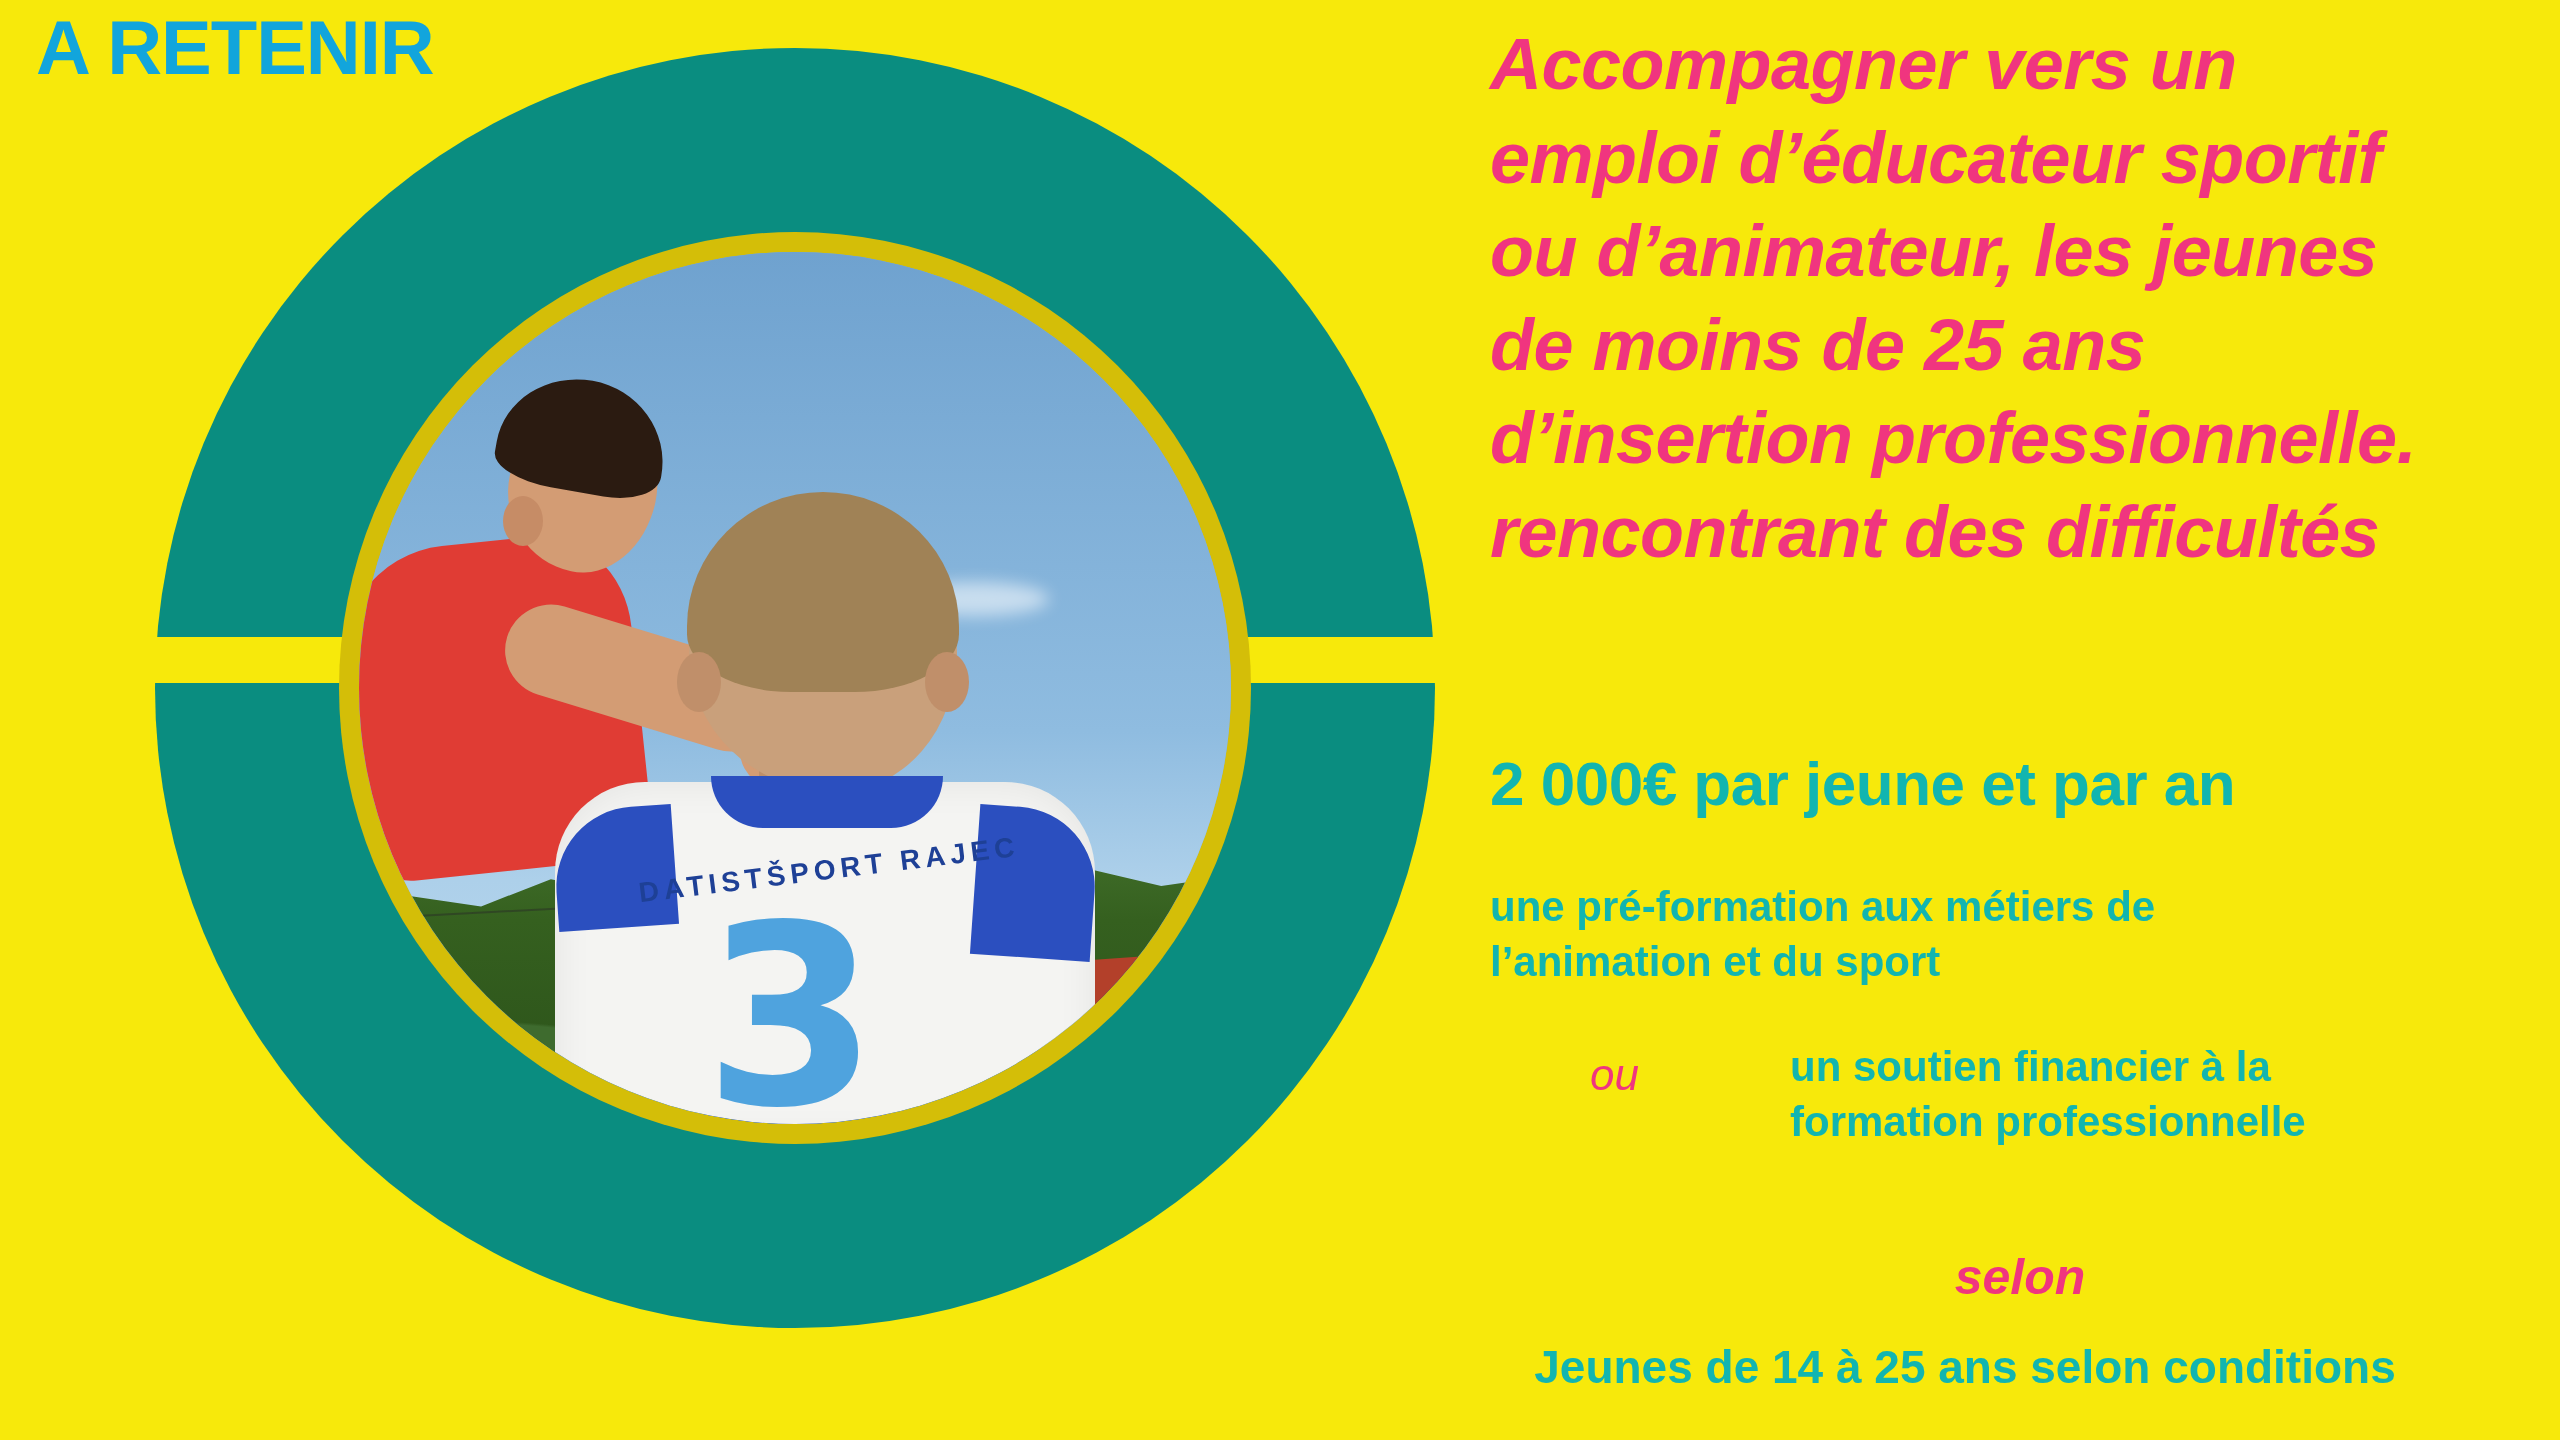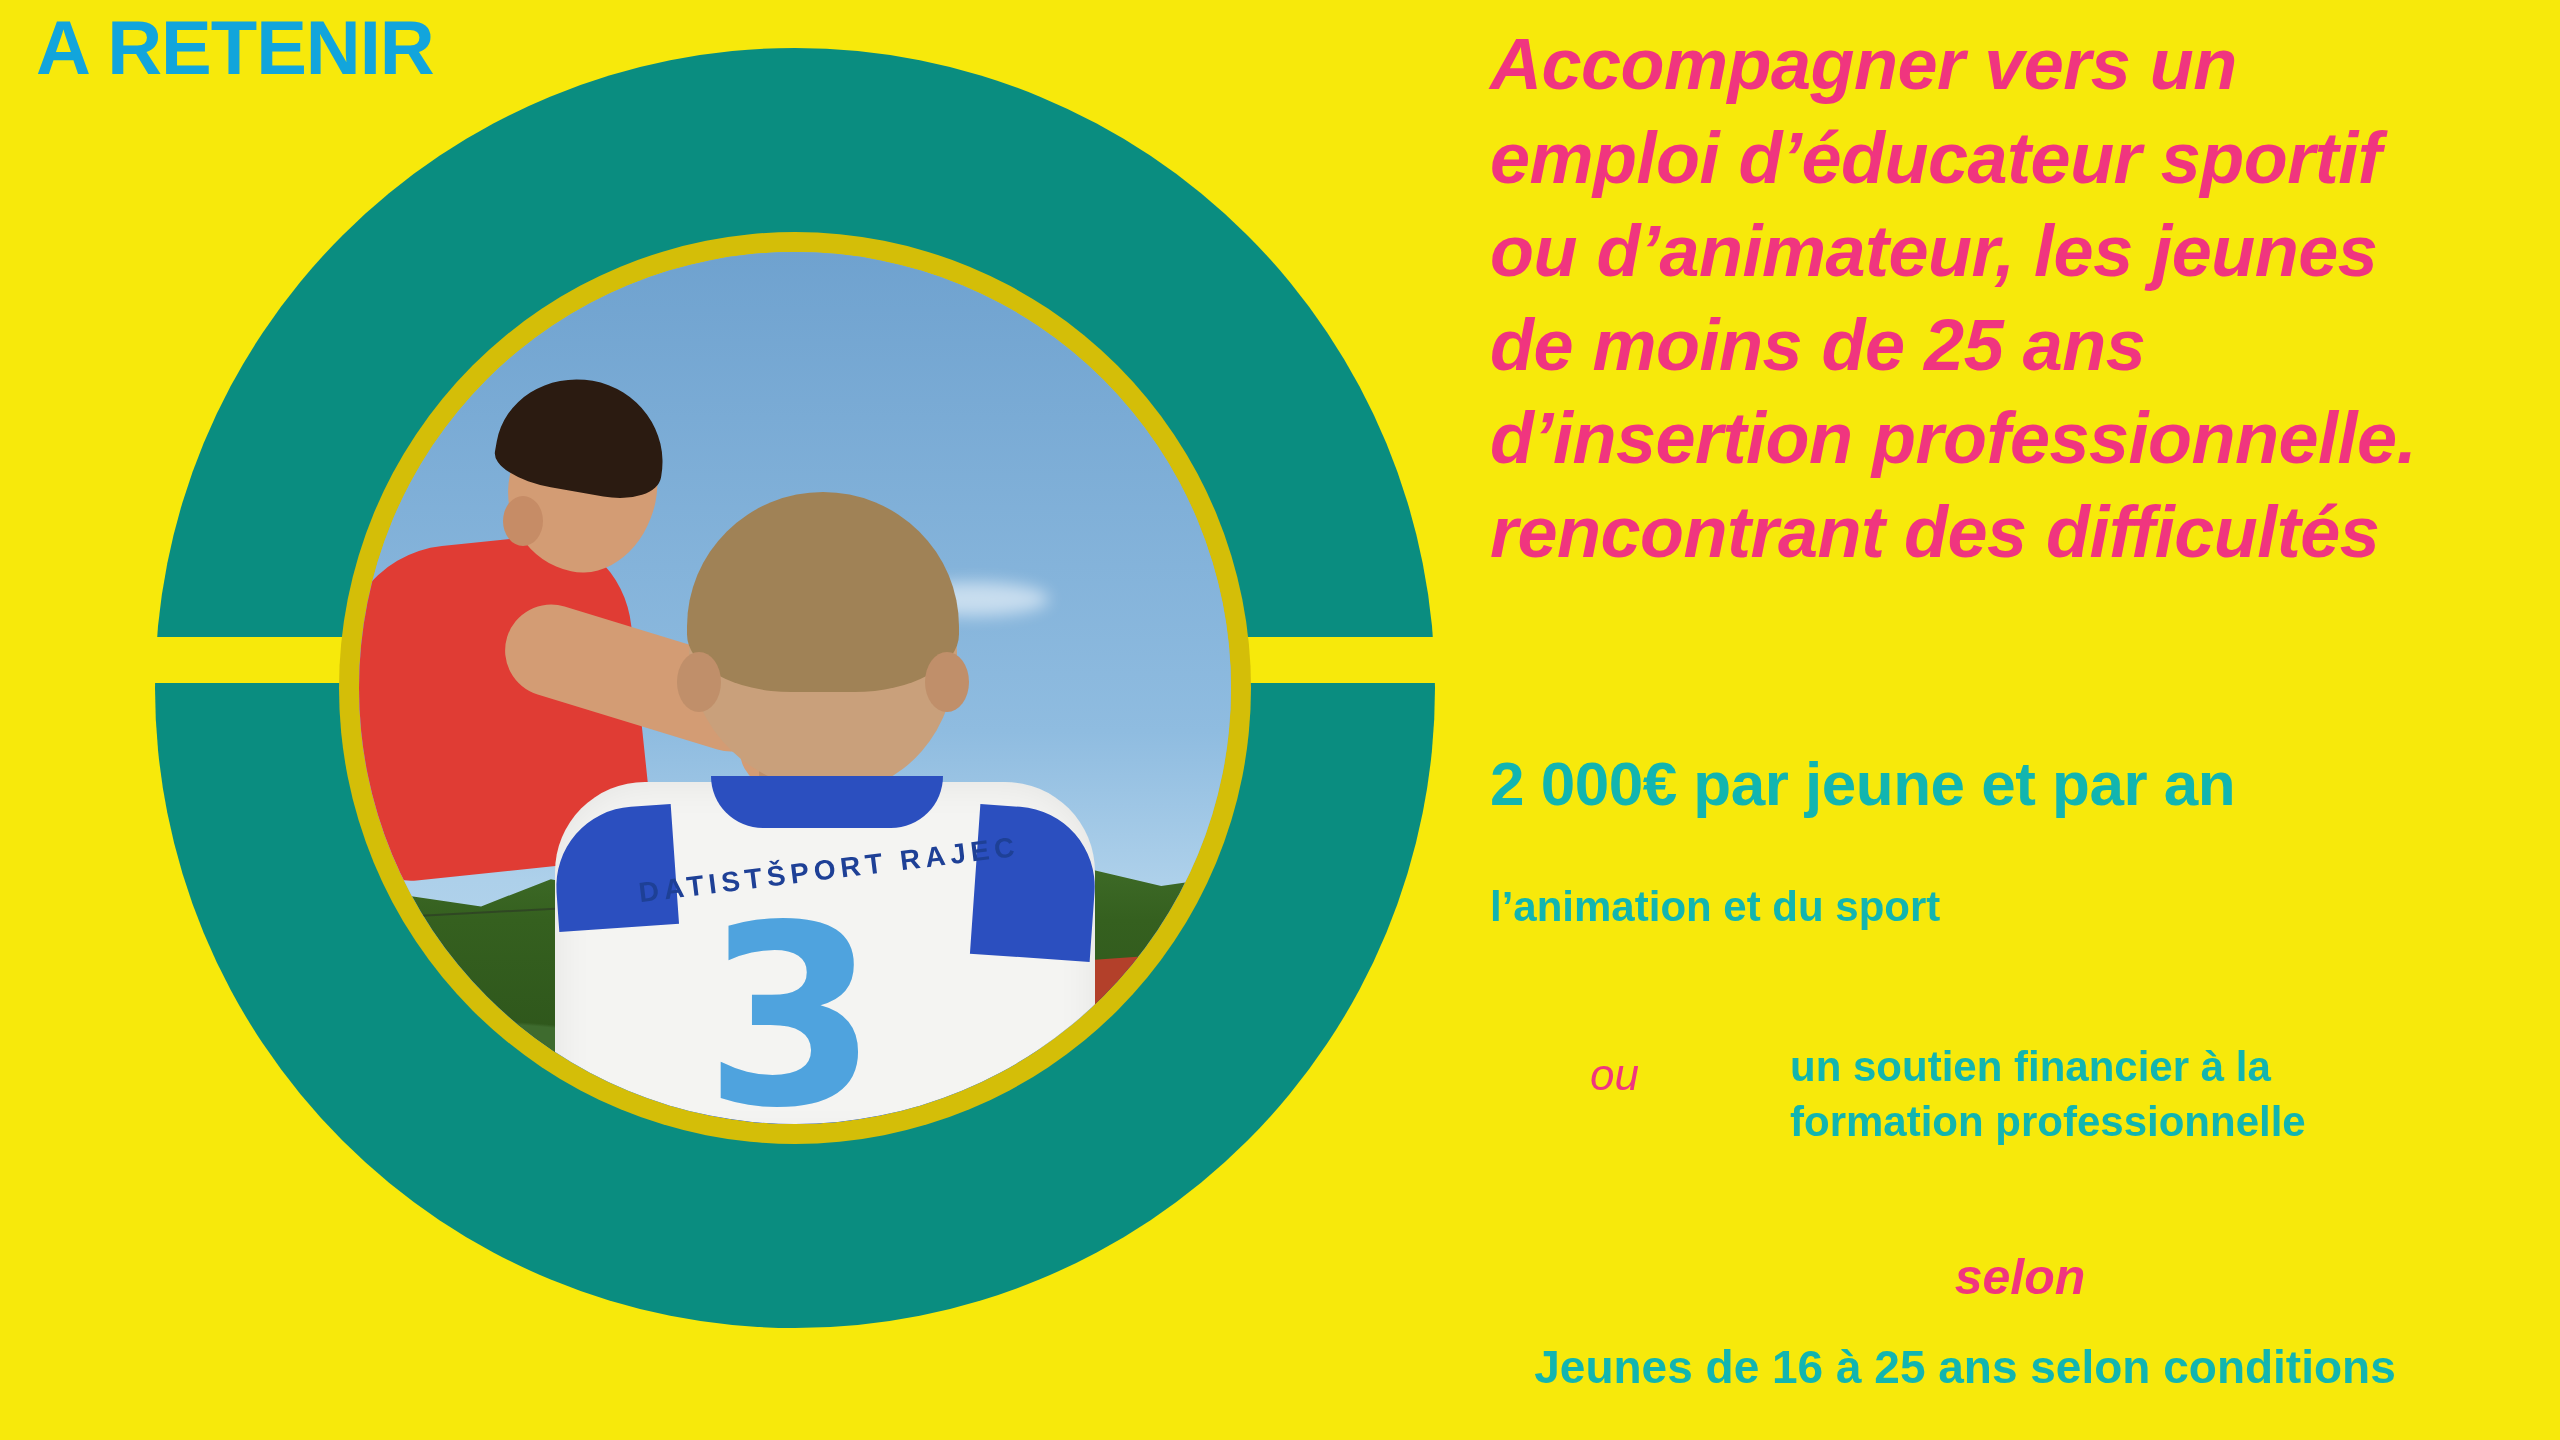--- a/index.html
+++ b/index.html
@@ -402,29 +402,30 @@
       <span class="ln">emploi d’éducateur sportif</span>
       <span class="ln">ou d’animateur, les jeunes</span>
       <span class="ln">de moins de 25 ans</span>
       <span class="ln">d’insertion professionnelle.</span>
       <span class="ln">rencontrant des difficultés</span>
     </div>
 
     <div class="teal-head">2 000€ par jeune et par an</div>
 
     <div class="teal-sub">
+      <span class="ln">une pré-formation aux métiers de</span>
       <span class="ln">l’animation et du sport</span>
     </div>
 
     <div id="ou-row">
       <div id="ou-word">ou</div>
       <div id="ou-desc">
         <span class="ln">un soutien financier à la</span>
         <span class="ln">formation professionnelle</span>
       </div>
     </div>
 
     <div id="pour-word">selon</div>
 
-    <div id="footer-line">Jeunes de 16 à 25 ans selon conditions</div>
+    <div id="footer-line">Jeunes de 14 à 25 ans selon conditions</div>
 
   </div>
 </div>
 
 </body></html>

